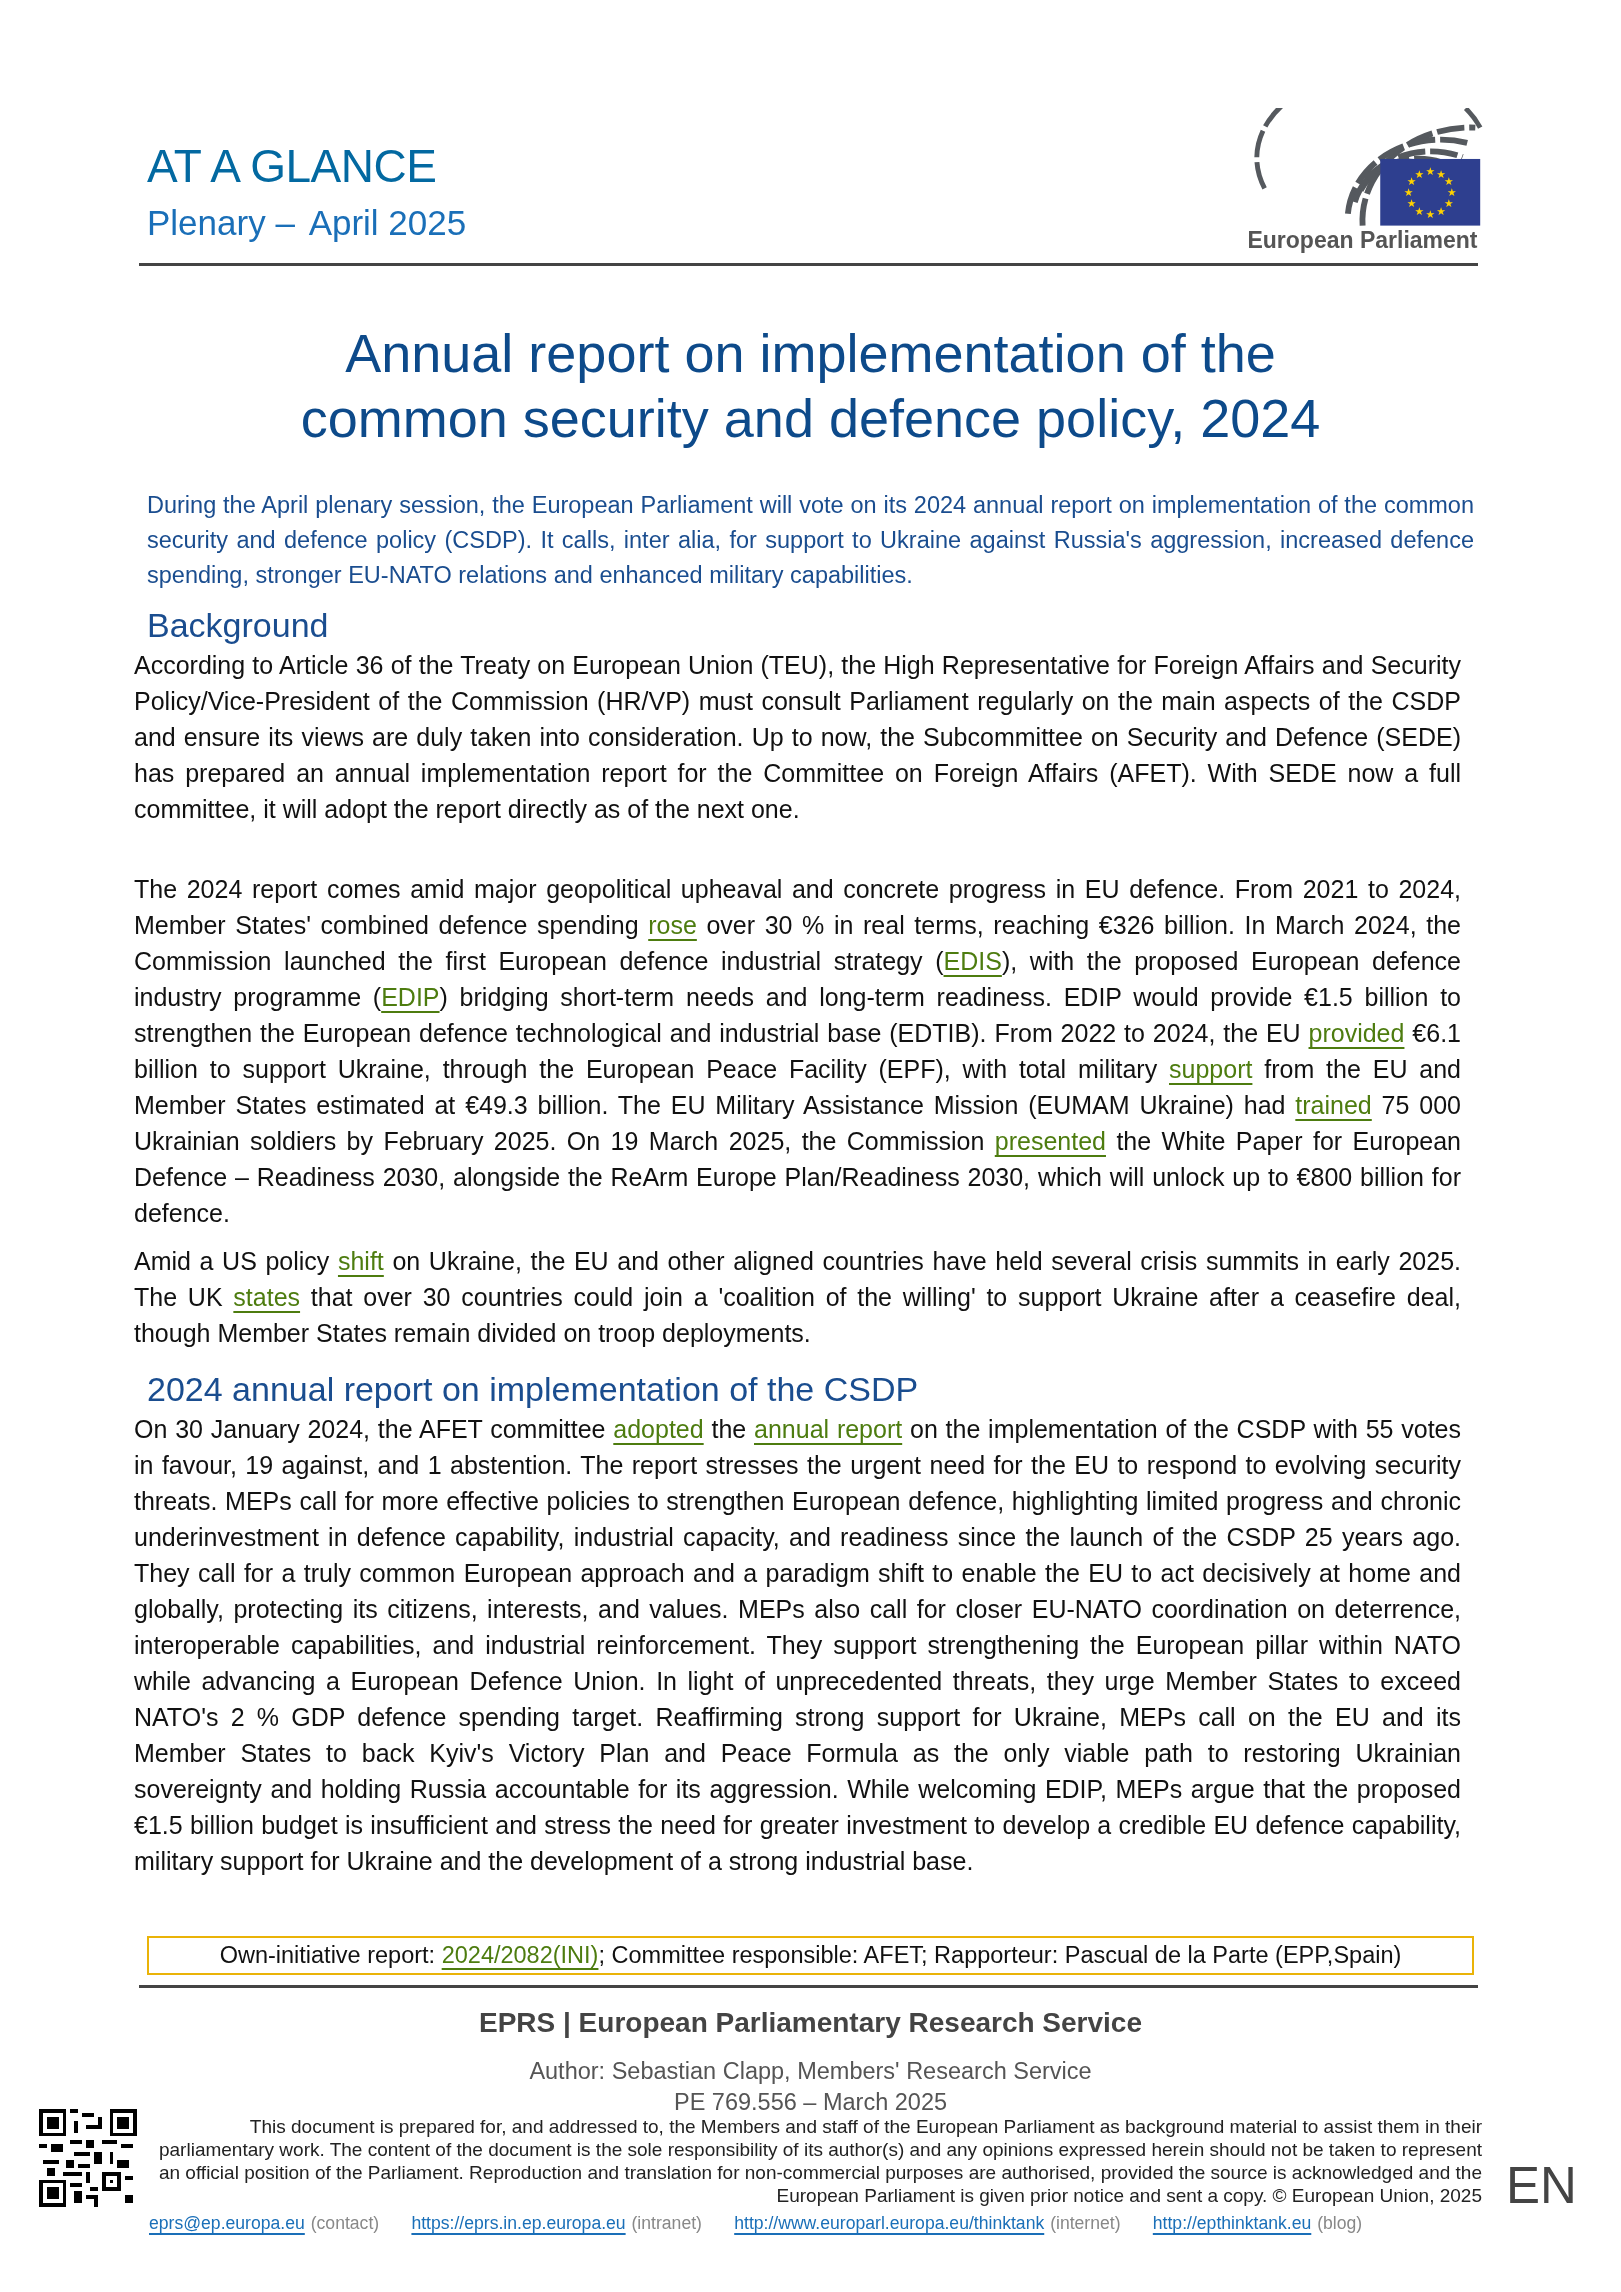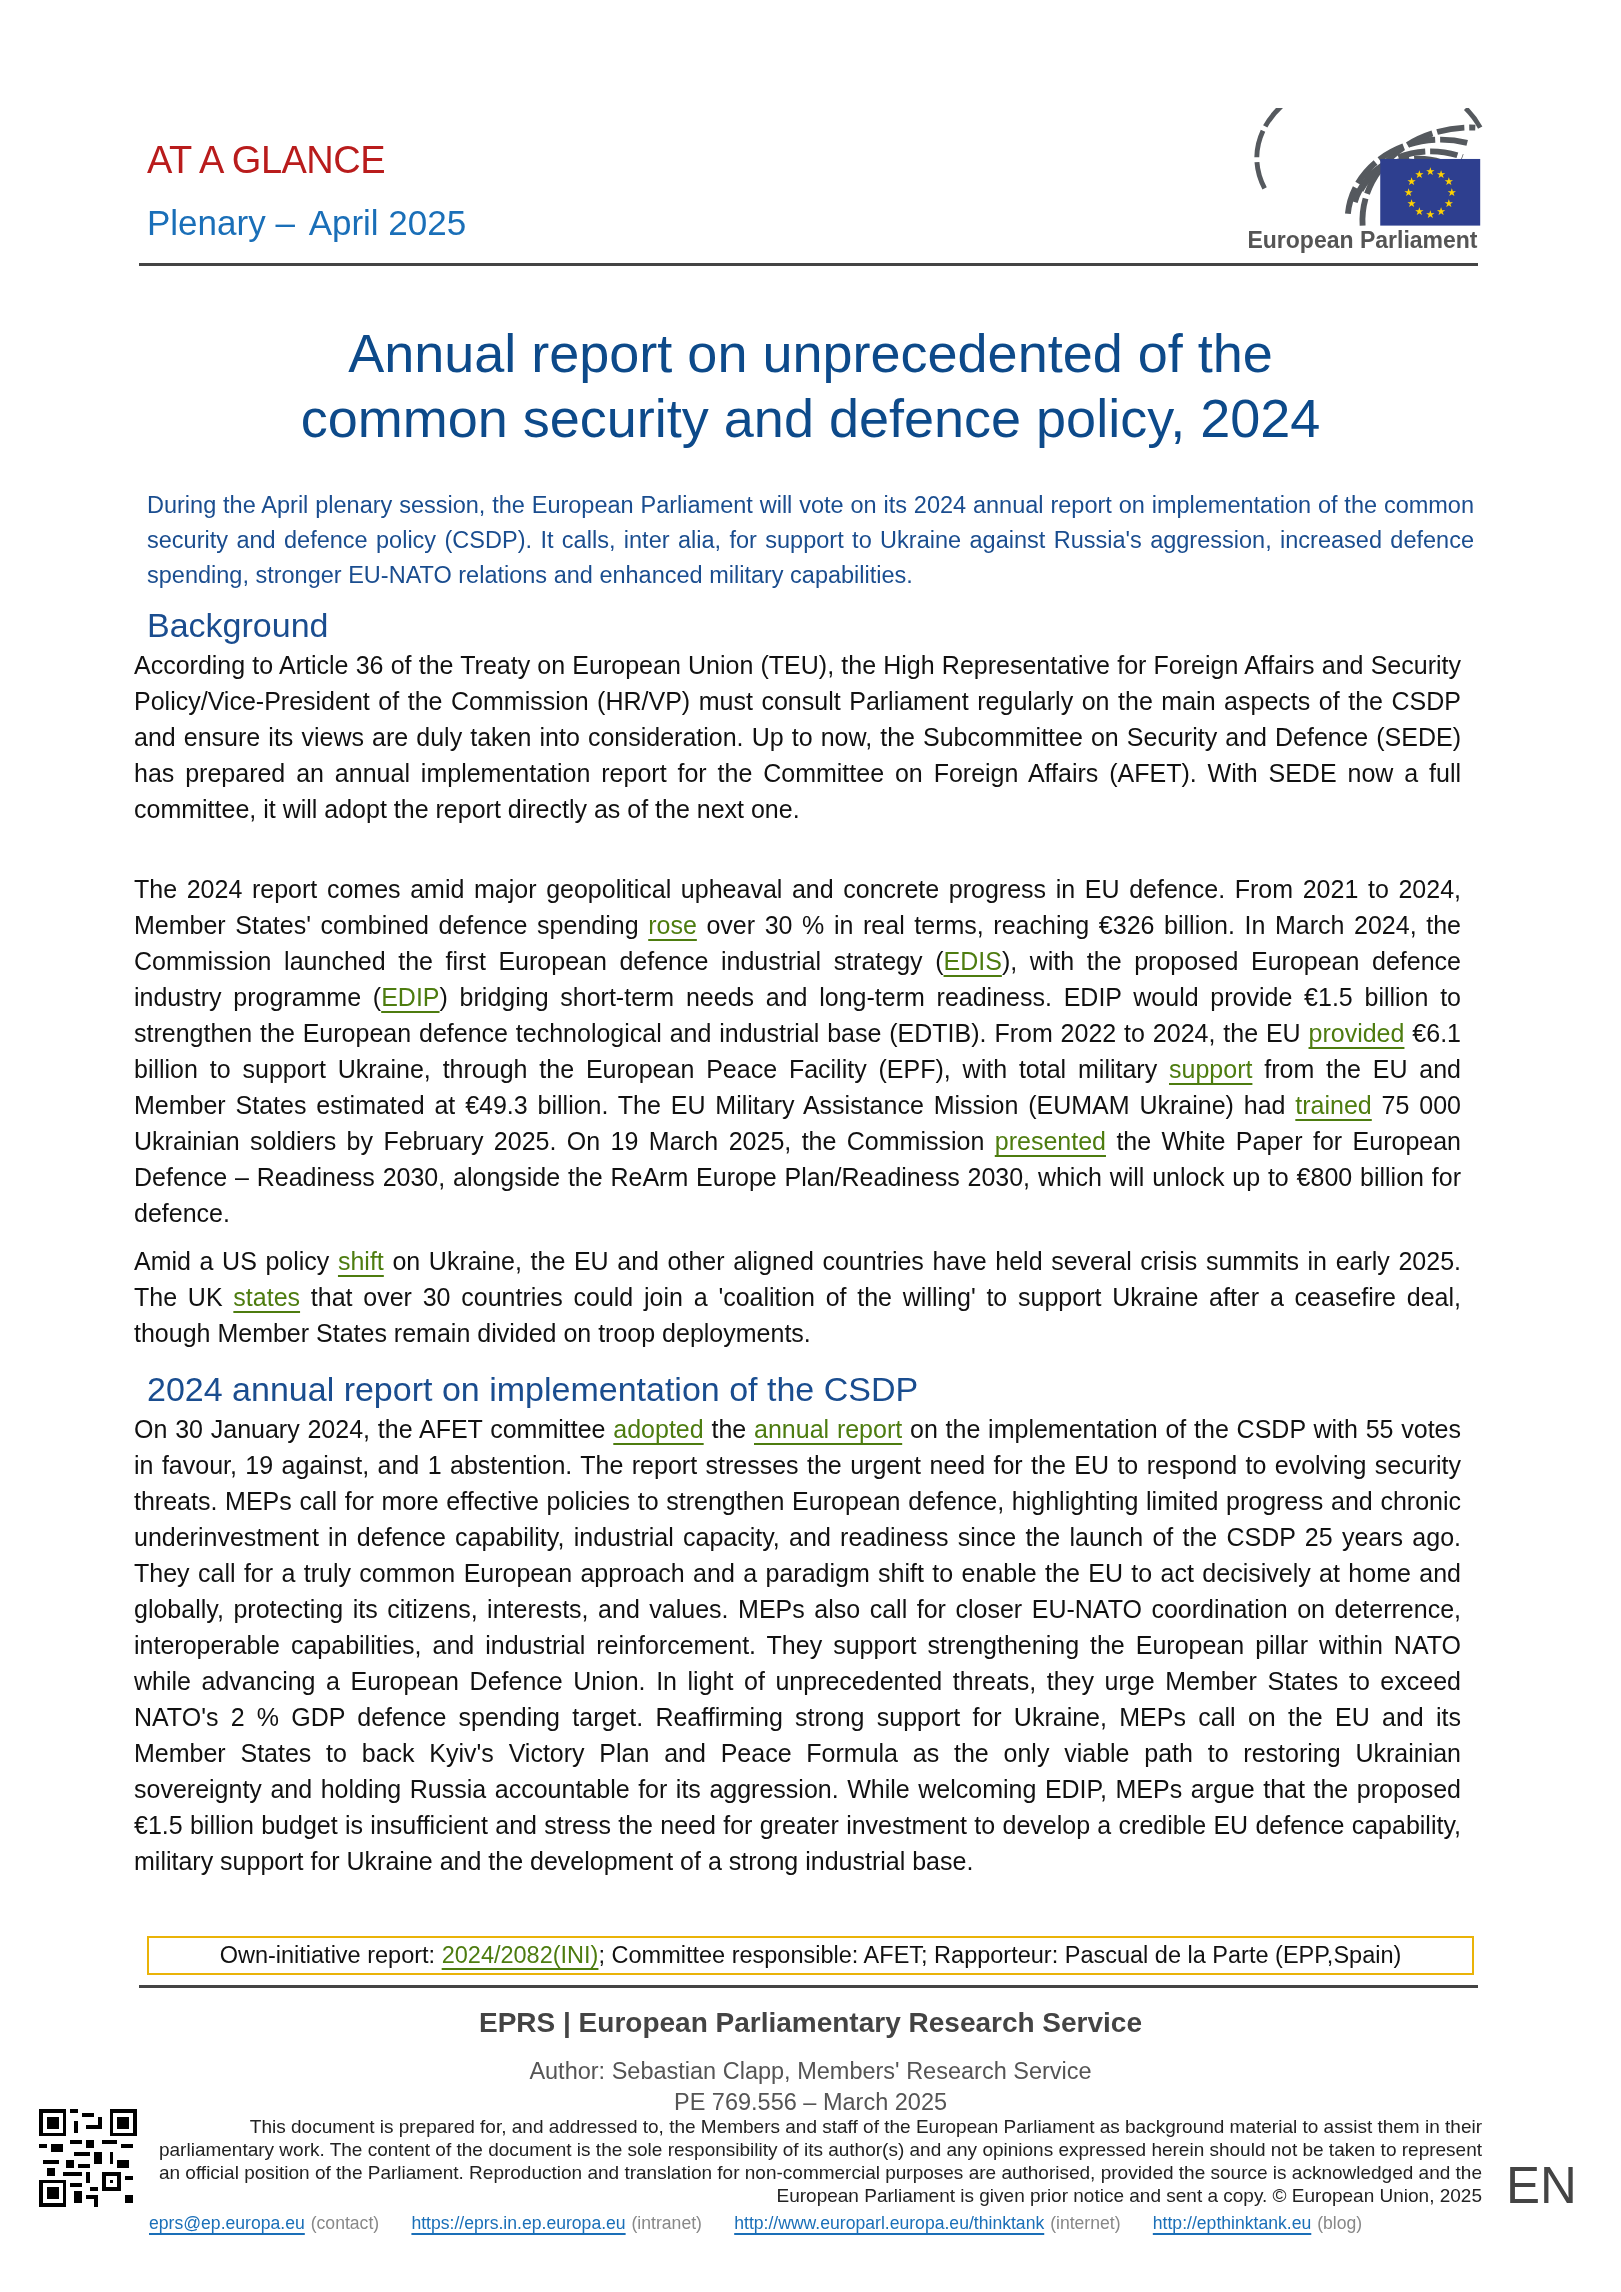--- a/index.html
+++ b/index.html
@@ -1,21 +1,21 @@
 <!DOCTYPE html>
 <html><head>
 <meta charset="utf-8">
 <style>
   html, body { margin: 0; padding: 0; background: #ffffff; }
   body { width: 1621px; height: 2293px; position: relative; overflow: hidden;
          font-family: "Liberation Sans", "DejaVu Sans", sans-serif; color: #1a1a1a; }
   .page { position: absolute; left: 0; top: 0; width: 1621px; height: 2293px; }
 
   
-  .kicker { position: absolute; left: 147px; top: 139px; font-size: 38px; color: #b91c1c;
+  .kicker { position: absolute; left: 147px; top: 139px; font-size: 46px; color: #0369a1;
             letter-spacing: -0.5px; font-weight: 400; }
   .subkicker { position: absolute; left: 147px; top: 203px; font-size: 35px; color: #1a6fb8; }
   .subkicker .sep { margin: 0 13.7px 0 9.8px; }
   .header-rule { position: absolute; left: 139px; top: 263px; width: 1339px; height: 2.9px; background: #444; }
 
   .logo { position: absolute; left: 1245px; top: 108px; width: 245px; height: 147px; }
   .logo-text { position: absolute; left: 1245px; top: 227px; width: 235px; text-align: center;
                font-size: 23px; font-weight: 700; color: #555; }
 
   
@@ -79,21 +79,21 @@
       <text x="170" y="101">★</text>
       <text x="167" y="90">★</text>
       <text x="170" y="79">★</text>
       <text x="178" y="71">★</text>
     </g>
   </svg>
   <div class="logo-text">European Parliament</div>
   <div class="header-rule"></div>
 
   <div class="title">
-    <div>Annual report on unprecedented of the</div>
+    <div>Annual report on implementation of the</div>
     <div>common security and defence policy, 2024</div>
   </div>
 
   <div class="lead">During the April plenary session, the European Parliament will vote on its 2024 annual report on implementation of the common security and defence policy (CSDP). It calls, inter alia, for support to Ukraine against Russia's aggression, increased defence spending, stronger EU-NATO relations and enhanced military capabilities.</div>
 
   <div class="h2" style="top:606px;">Background</div>
   <div class="para" style="top:647px;">According to Article 36 of the Treaty on European Union (TEU), the High Representative for Foreign Affairs and Security Policy/Vice-President of the Commission (HR/VP) must consult Parliament regularly on the main aspects of the CSDP and ensure its views are duly taken into consideration. Up to now, the Subcommittee on Security and Defence (SEDE) has prepared an annual implementation report for the Committee on Foreign Affairs (AFET). With SEDE now a full committee, it will adopt the report directly as of the next one.</div>
 
   <div class="para" style="top:871px;"><span>The 2024 report comes amid major geopolitical upheaval and concrete progress in EU defence. From 2021 to 2024, Member States' combined defence spending </span><a href="#">rose</a><span> over 30 % in real terms, reaching €326 billion. In March 2024, the Commission launched the first European defence industrial strategy (</span><a href="#">EDIS</a><span>), with the proposed European defence industry programme (</span><a href="#">EDIP</a><span>) bridging short-term needs and long-term readiness. EDIP would provide €1.5 billion to strengthen the European defence technological and industrial base (EDTIB). From 2022 to 2024, the EU </span><a href="#">provided</a><span> €6.1 billion to support Ukraine, through the European Peace Facility (EPF), with total military </span><a href="#">support</a><span> from the EU and Member States estimated at €49.3 billion. The EU Military Assistance Mission (EUMAM Ukraine) had </span><a href="#">trained</a><span> 75 000 Ukrainian soldiers by February 2025. On 19 March 2025, the Commission </span><a href="#">presented</a><span> the White Paper for European Defence – Readiness 2030, alongside the ReArm Europe Plan/Readiness 2030, which will unlock up to €800 billion for defence.</span></div>
 

